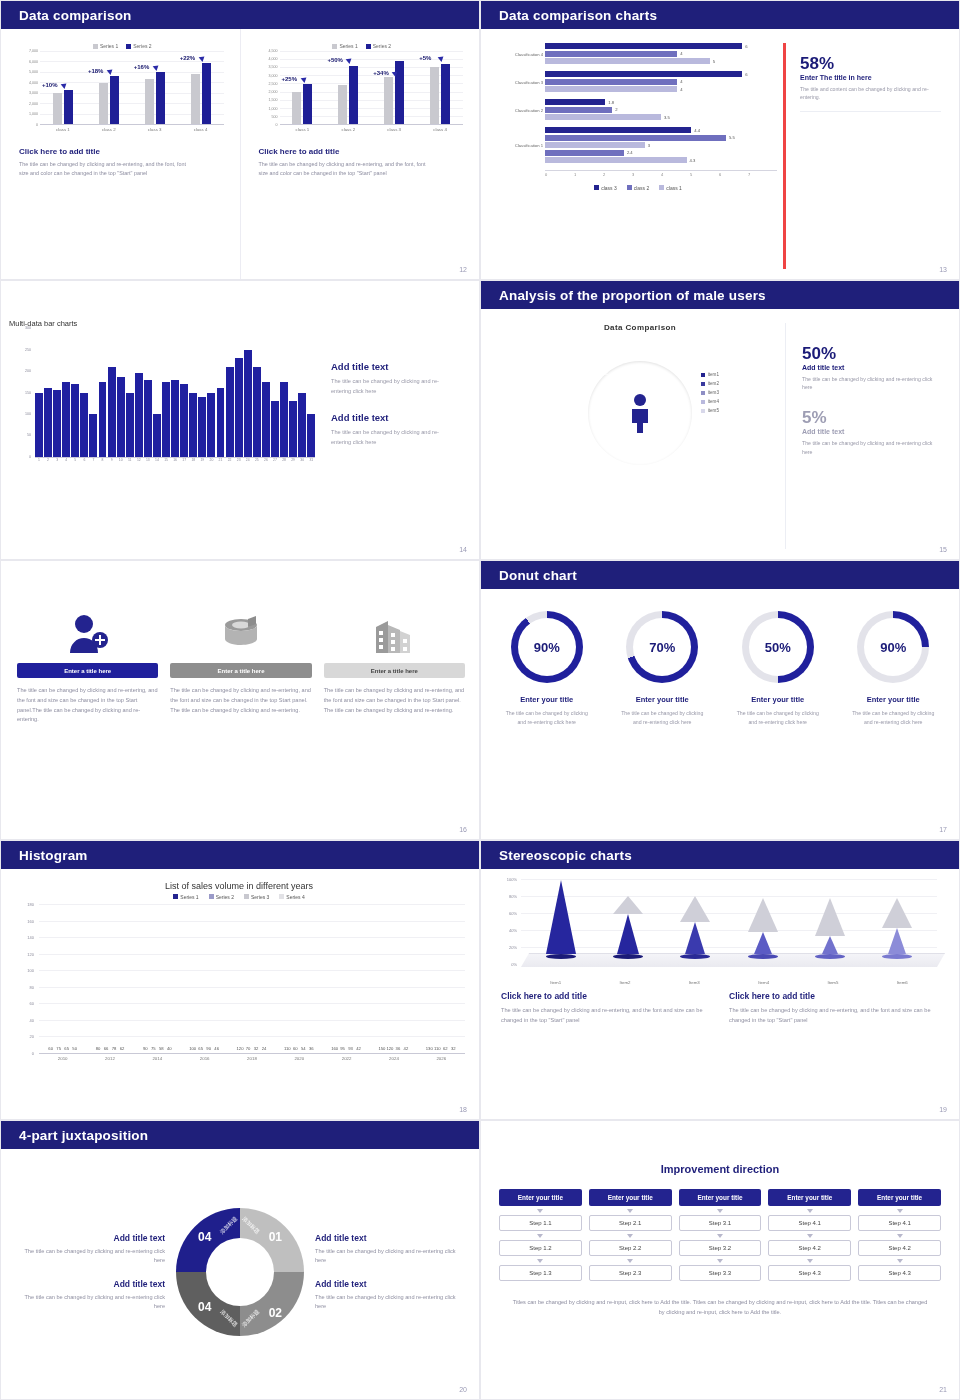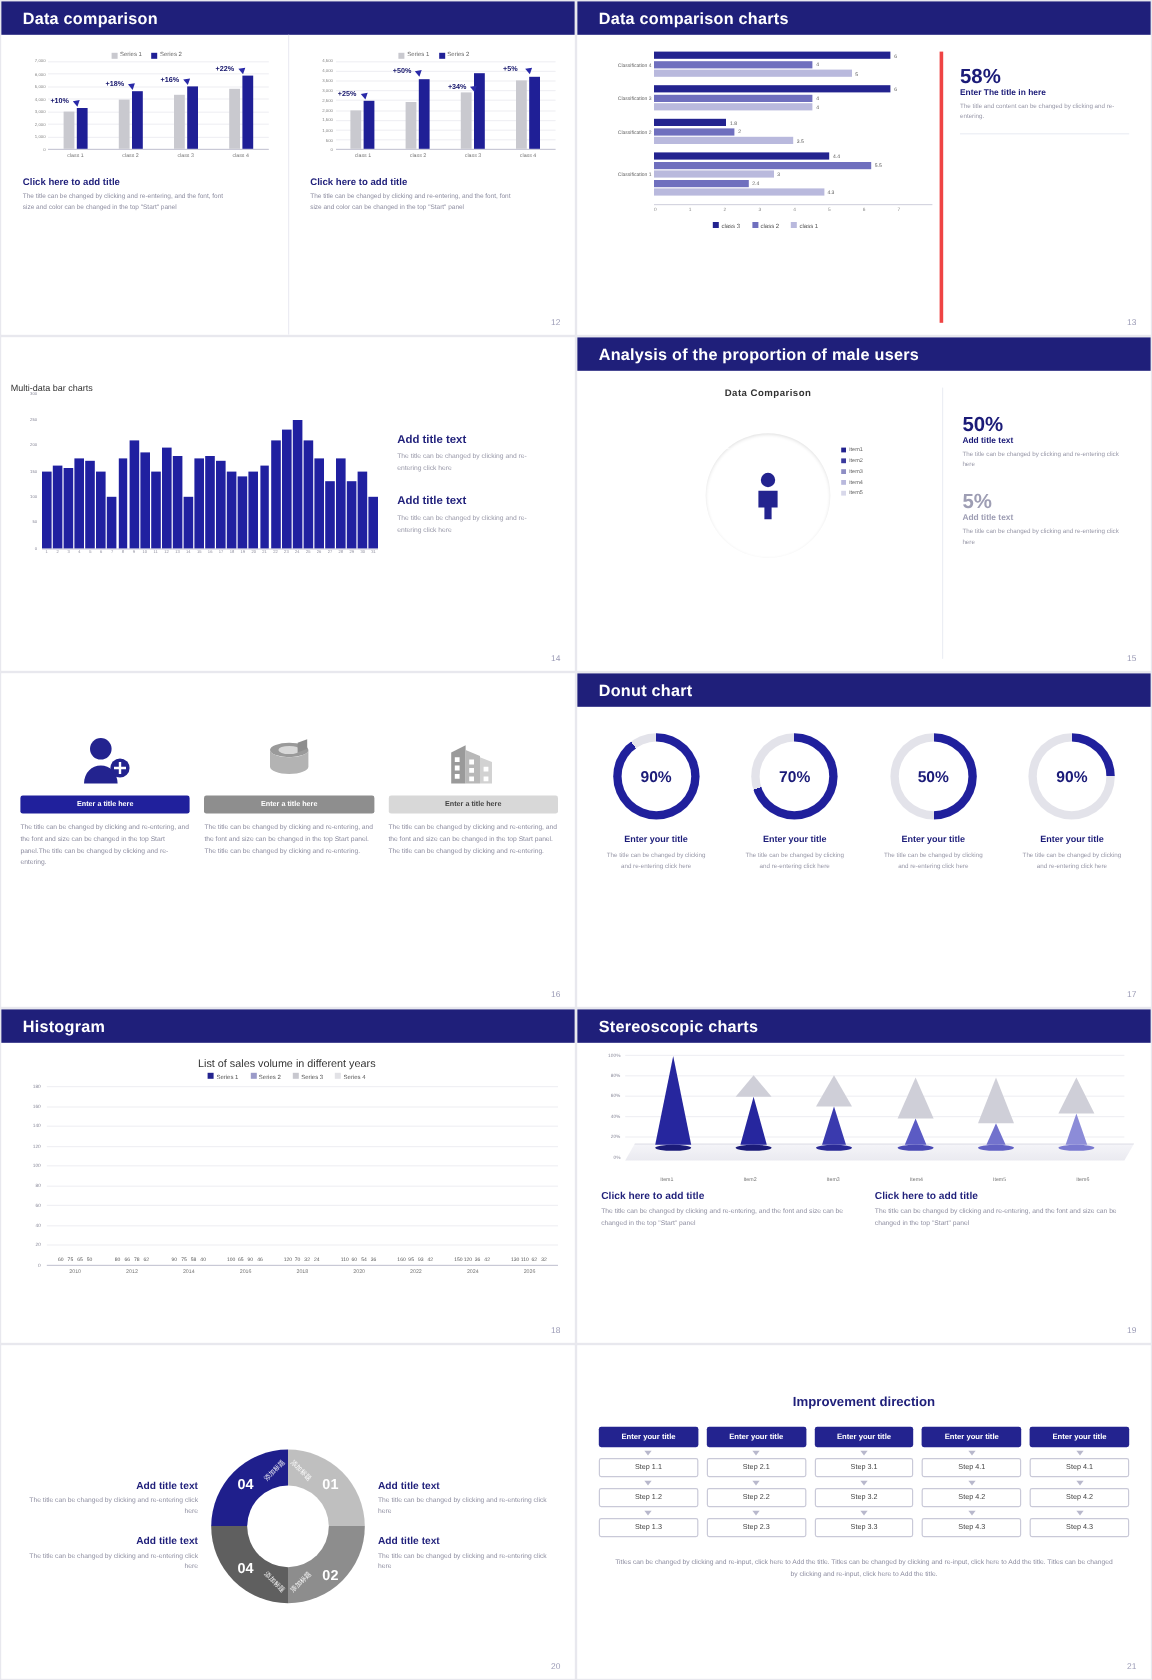--- a/index.html
+++ b/index.html
@@ -960,20 +960,21 @@
             <div class="s19-ct">Click here to add title</div>
             <div class="s19-cb">The title can be changed by clicking and re-entering, and the font and size can be changed in the top "Start" panel</div>
           </div>
         </div>
       </div>
     </div>
     <div class="page-num">19</div>
   </div>
 
   <div class="slide">
+    <div class="title-bar">4-part juxtaposition</div>
     <div class="body-area">
       <div class="s20">
         <div class="s20-side">
           <div class="s20-item l">
             <div class="s20-t">Add title text</div>
             <div class="s20-b">The title can be changed by clicking and re-entering click here</div>
           </div>
           <div class="s20-item l">
             <div class="s20-t">Add title text</div>
             <div class="s20-b">The title can be changed by clicking and re-entering click here</div>

